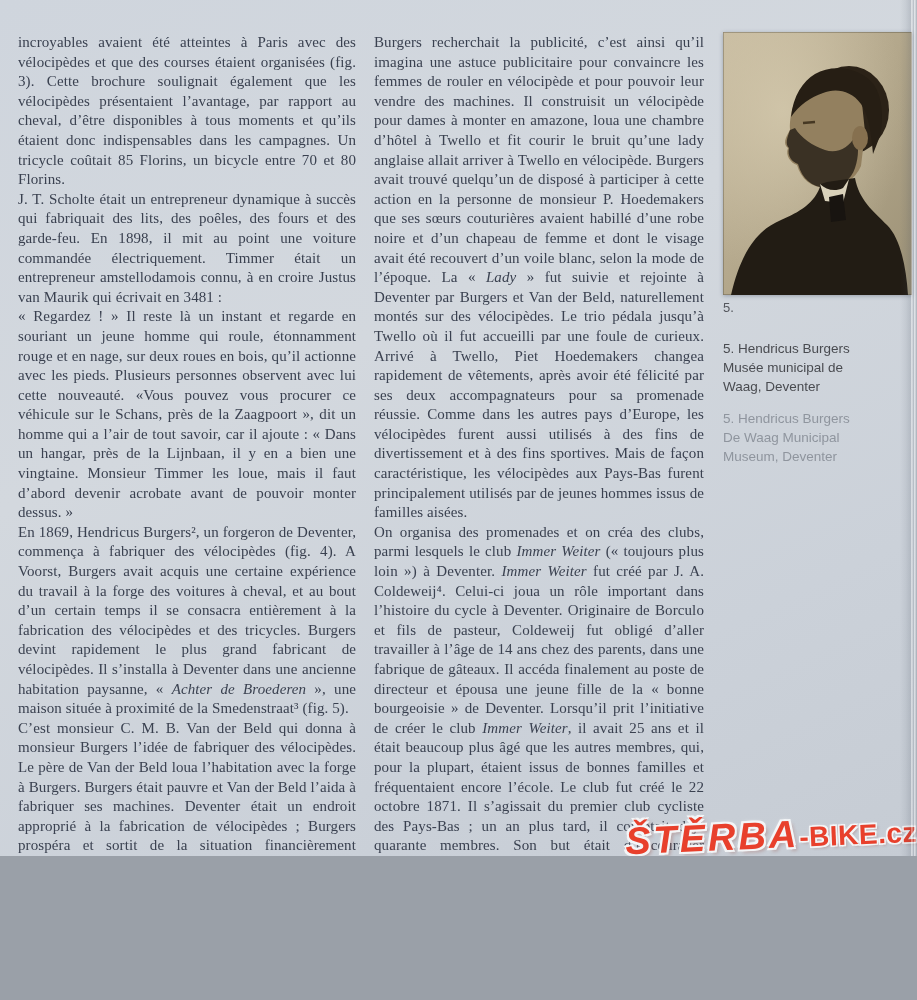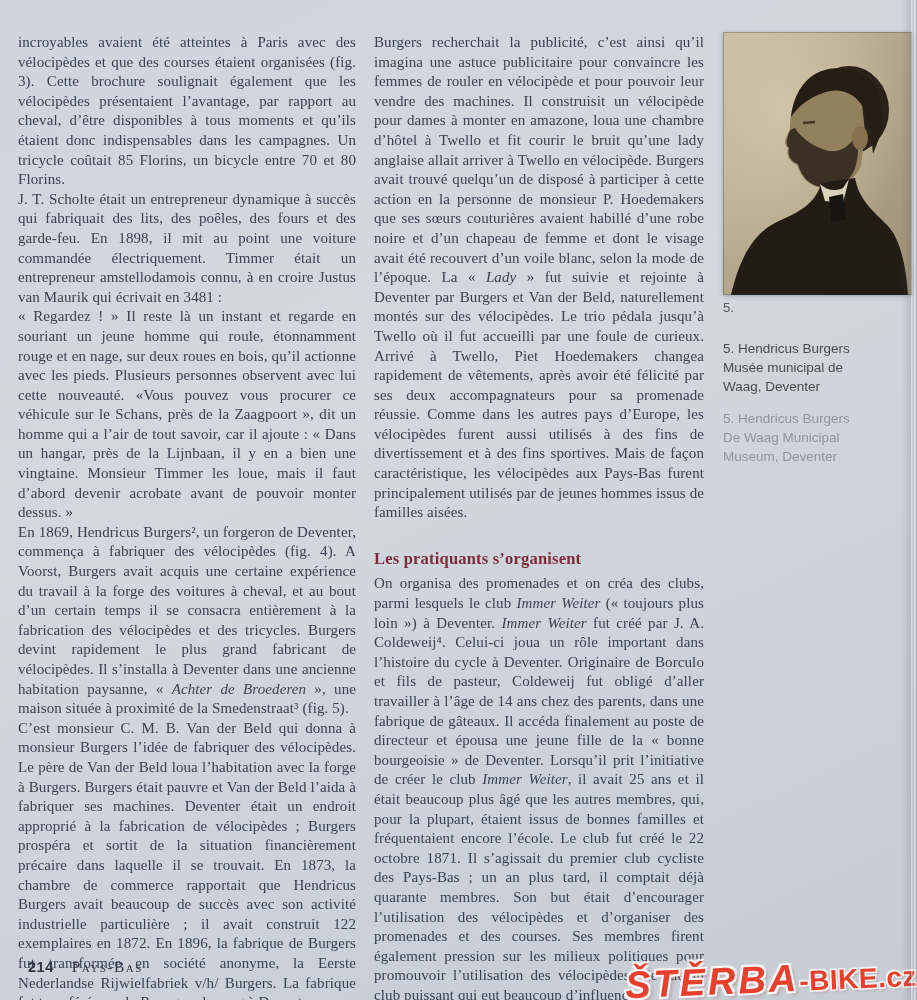--- a/index.html
+++ b/index.html
@@ -1,17 +1,17 @@
 <!DOCTYPE html>
 <html><head>
 <meta charset="utf-8">
 <style>
   html,body{margin:0;padding:0;background:#9aa0a8;}
   .page{
-    position:relative; width:917px; height:1000px; overflow:hidden;
+    position:relative; width:917px; height:856px; overflow:hidden;
     background:linear-gradient(155deg,#cfd5dd 0%,#d3d8de 40%,#cbd1d9 75%,#c6ccd4 100%);
     font-family:"Liberation Serif", serif; color:#3a4150;
   }
   .col{position:absolute; top:33px; font-size:15px; line-height:19.6px; letter-spacing:0.1px;}
   .col p{margin:0; text-align:justify;}
   .col-left{left:18px; width:338px;}
   .col-mid{left:374px; width:330px;}
   .section-heading{
     font-size:16.5px; font-weight:bold; color:#7c2b39;
     margin:26px 0 6px 0; text-align:left; letter-spacing:0.2px;
@@ -63,21 +63,20 @@
   <div class="col col-left">
     <p><span>incroyables avaient été atteintes à Paris avec des vélocipèdes et que des courses étaient organisées (fig. 3). Cette brochure soulignait également que les vélocipèdes présentaient l’avantage, par rapport au cheval, d’être disponibles à tous moments et qu’ils étaient donc indispensables dans les campagnes. Un tricycle coûtait 85 Florins, un bicycle entre 70 et 80 Florins.</span></p>
     <p><span>J. T. Scholte était un entrepreneur dynamique à succès qui fabriquait des lits, des poêles, des fours et des garde-feu. En 1898, il mit au point une voiture commandée électriquement. Timmer était un entrepreneur amstellodamois connu, à en croire Justus van Maurik qui écrivait en 3481 :</span></p>
     <p><span>« Regardez ! » Il reste là un instant et regarde en souriant un jeune homme qui roule, étonnamment rouge et en nage, sur deux roues en bois, qu’il actionne avec les pieds. Plusieurs personnes observent avec lui cette nouveauté. «Vous pouvez vous procurer ce véhicule sur le Schans, près de la Zaagpoort », dit un homme qui a l’air de tout savoir, car il ajoute : « Dans un hangar, près de la Lijnbaan, il y en a bien une vingtaine. Monsieur Timmer les loue, mais il faut d’abord devenir acrobate avant de pouvoir monter dessus. »</span></p>
     <p><span>En 1869, Hendricus Burgers², un forgeron de Deventer, commença à fabriquer des vélocipèdes (fig. 4). A Voorst, Burgers avait acquis une certaine expérience du travail à la forge des voitures à cheval, et au bout d’un certain temps il se consacra entièrement à la fabrication des vélocipèdes et des tricycles. Burgers devint rapidement le plus grand fabricant de vélocipèdes. Il s’installa à Deventer dans une ancienne habitation paysanne, « </span><i>Achter de Broederen</i><span> », une maison située à proximité de la Smedenstraat³ (fig. 5).</span></p>
     <p><span>C’est monsieur C. M. B. Van der Beld qui donna à monsieur Burgers l’idée de fabriquer des vélocipèdes. Le père de Van der Beld loua l’habitation avec la forge à Burgers. Burgers était pauvre et Van der Beld l’aida à fabriquer ses machines. Deventer était un endroit approprié à la fabrication de vélocipèdes ; Burgers prospéra et sortit de la situation financièrement précaire dans laquelle il se trouvait. En 1873, la chambre de commerce rapportait que Hendricus Burgers avait beaucoup de succès avec son activité industrielle particulière ; il avait construit 122 exemplaires en 1872. En 1896, la fabrique de Burgers fut transformée en société anonyme, la Eerste Nederlandse Rijwielfabriek v/h/ Burgers. La fabrique fut transférée sur le Roozgaardseweg à Deventer.</span></p>
   </div>
 
   <div class="col col-mid">
     <p><span>Burgers recherchait la publicité, c’est ainsi qu’il imagina une astuce publicitaire pour convaincre les femmes de rouler en vélocipède et pour pouvoir leur vendre des machines. Il construisit un vélocipède pour dames à monter en amazone, loua une chambre d’hôtel à Twello et fit courir le bruit qu’une lady anglaise allait arriver à Twello en vélocipède. Burgers avait trouvé quelqu’un de disposé à participer à cette action en la personne de monsieur P. Hoedemakers que ses sœurs couturières avaient habillé d’une robe noire et d’un chapeau de femme et dont le visage avait été recouvert d’un voile blanc, selon la mode de l’époque. La « </span><i>Lady</i><span> » fut suivie et rejointe à Deventer par Burgers et Van der Beld, naturellement montés sur des vélocipèdes. Le trio pédala jusqu’à Twello où il fut accueilli par une foule de curieux. Arrivé à Twello, Piet Hoedemakers changea rapidement de vêtements, après avoir été félicité par ses deux accompagnateurs pour sa promenade réussie. Comme dans les autres pays d’Europe, les vélocipèdes furent aussi utilisés à des fins de divertissement et à des fins sportives. Mais de façon caractéristique, les vélocipèdes aux Pays-Bas furent principalement utilisés par de jeunes hommes issus de familles aisées.</span></p>
-    <h3 class="section-heading">Les pratiquants s’organisent</h3>
     <p><span>On organisa des promenades et on créa des clubs, parmi lesquels le club </span><i>Immer Weiter</i><span> (« toujours plus loin ») à Deventer. </span><i>Immer Weiter</i><span> fut créé par J. A. Coldeweij⁴. Celui-ci joua un rôle important dans l’histoire du cycle à Deventer. Originaire de Borculo et fils de pasteur, Coldeweij fut obligé d’aller travailler à l’âge de 14 ans chez des parents, dans une fabrique de gâteaux. Il accéda finalement au poste de directeur et épousa une jeune fille de la « bonne bourgeoisie » de Deventer. Lorsqu’il prit l’initiative de créer le club </span><i>Immer Weiter</i><span>, il avait 25 ans et il était beaucoup plus âgé que les autres membres, qui, pour la plupart, étaient issus de bonnes familles et fréquentaient encore l’école. Le club fut créé le 22 octobre 1871. Il s’agissait du premier club cycliste des Pays-Bas ; un an plus tard, il comptait déjà quarante membres. Son but était d’encourager l’utilisation des vélocipèdes et d’organiser des promenades et des courses. Ses membres firent également pression sur les milieux politiques pour promouvoir l’utilisation des vélocipèdes. Ce fut un club puissant qui eut beaucoup d’influence.</span></p>
   </div>
 
   <aside class="sidebar">
     <svg class="photo-frame" viewBox="0 0 189 263" xmlns="http://www.w3.org/2000/svg" role="img">
       <defs>
         <linearGradient id="phbg" x1="0" y1="0" x2="1" y2="1">
           <stop offset="0" stop-color="#c7bba0"></stop>
           <stop offset="0.5" stop-color="#b3a78b"></stop>
           <stop offset="1" stop-color="#9c9176"></stop>

